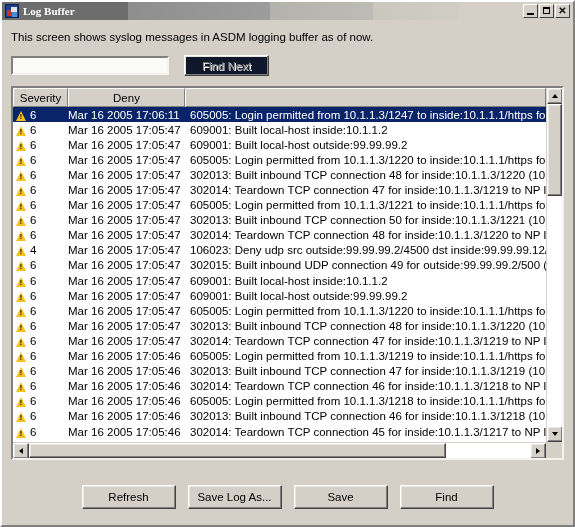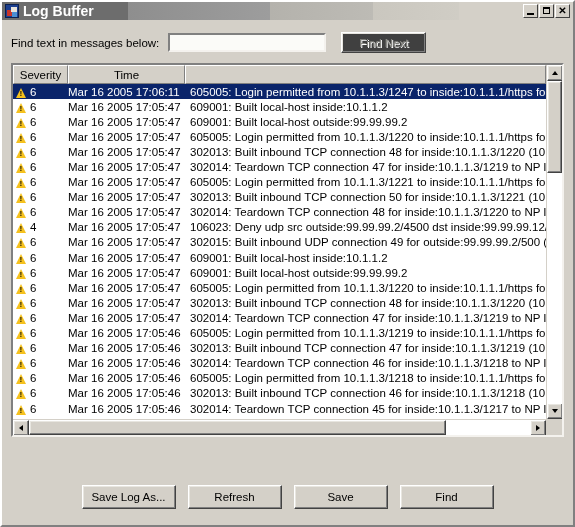--- a/index.html
+++ b/index.html
@@ -60,25 +60,26 @@
     position: absolute; left: 5px; top: 2px;
     width: 6px; height: 5px; background: #e8e4dc;
   }
   #titlebar-icon .sq3 {
     position: absolute; left: 6px; top: 7px;
     width: 5px; height: 5px; background: #4a8fd4;
   }
   #title-text {
     color: #ffffff;
     font-weight: bold;
-    font-size: 14px;
+    font-size: 11px;
     letter-spacing: 0px;
     white-space: nowrap;
     text-shadow: none;
     flex: 1;
+    font-family: Liberation Serif, serif;
   }
   #titlebar-buttons {
     display: flex;
     gap: 1px;
     align-items: center;
     margin-right: 1px;
   }
   .tb-btn {
     width: 15px; height: 14px;
     background: #d4d0c8;
@@ -152,21 +153,21 @@
     font-family: "Liberation Sans", sans-serif;
     font-size: 11px;
     padding: 0 2px;
     outline: none;
   }
   #find-next-btn {
     margin-left: 15px;
     width: 85px;
     height: 21px;
     box-sizing: border-box;
-    background: #404040;
+    background: #0f172a;
     border: 1px solid;
     border-top-color: #ffffff;
     border-left-color: #ffffff;
     border-right-color: #424242;
     border-bottom-color: #424242;
     box-shadow: inset -1px -1px 0 #808080, inset 1px 1px 0 #e8e6e0;
     color: #8b8b85;
     font-family: "Liberation Sans", sans-serif;
     font-size: 11.5px;
     text-shadow: 1px 1px 0 #ffffff;
@@ -436,33 +437,33 @@
           <span class="glyph-max"></span>
         </div>
       <div class="tb-btn">
           <span class="glyph-close">✕</span>
         </div>
     </div>
   </div>
 
   <div id="content">
 
+    <div id="desc">This screen shows syslog messages in ASDM logging buffer as of now.</div>
 
     <div id="findrow">
-      <span id="find-label">Find text in messages below:</span>
       <input id="find-input" type="text" placeholder="" style="">
       <button id="find-next-btn">Find Next</button>
     </div>
 
     <div id="table-outer">
       <div id="table-main">
         <div id="table-body-wrap">
           <div id="thead">
             <div class="th th-severity">Severity</div>
-            <div class="th th-time">Time</div>
+            <div class="th th-time">Deny</div>
             <div class="th th-desc"></div>
           </div>
           <div id="rows">
               <div class="row selected">
                 <div class="c-sev">
                   <span class="warn-icon"></span>
                   <span>6</span>
                 </div>
                 <div class="c-time">Mar 16 2005 17:06:11</div>
                 <div class="c-desc">605005: Login permitted from 10.1.1.3/1247 to inside:10.1.1.1/https for user "enable</div>
@@ -665,18 +666,18 @@
         </div>
         <div class="sb-btn">
             <span class="arrow right"></span>
           </div>
         <div id="hscroll-corner"></div>
       </div>
     </div>
   </div>
 
   <div id="footer">
+      <button class="btn">Refresh</button>
       <button class="btn">Save Log As...</button>
-      <button class="btn">Refresh</button>
       <button class="btn">Save</button>
       <button class="btn">Find</button>
     </div>
 </div>
 
 </body></html>

